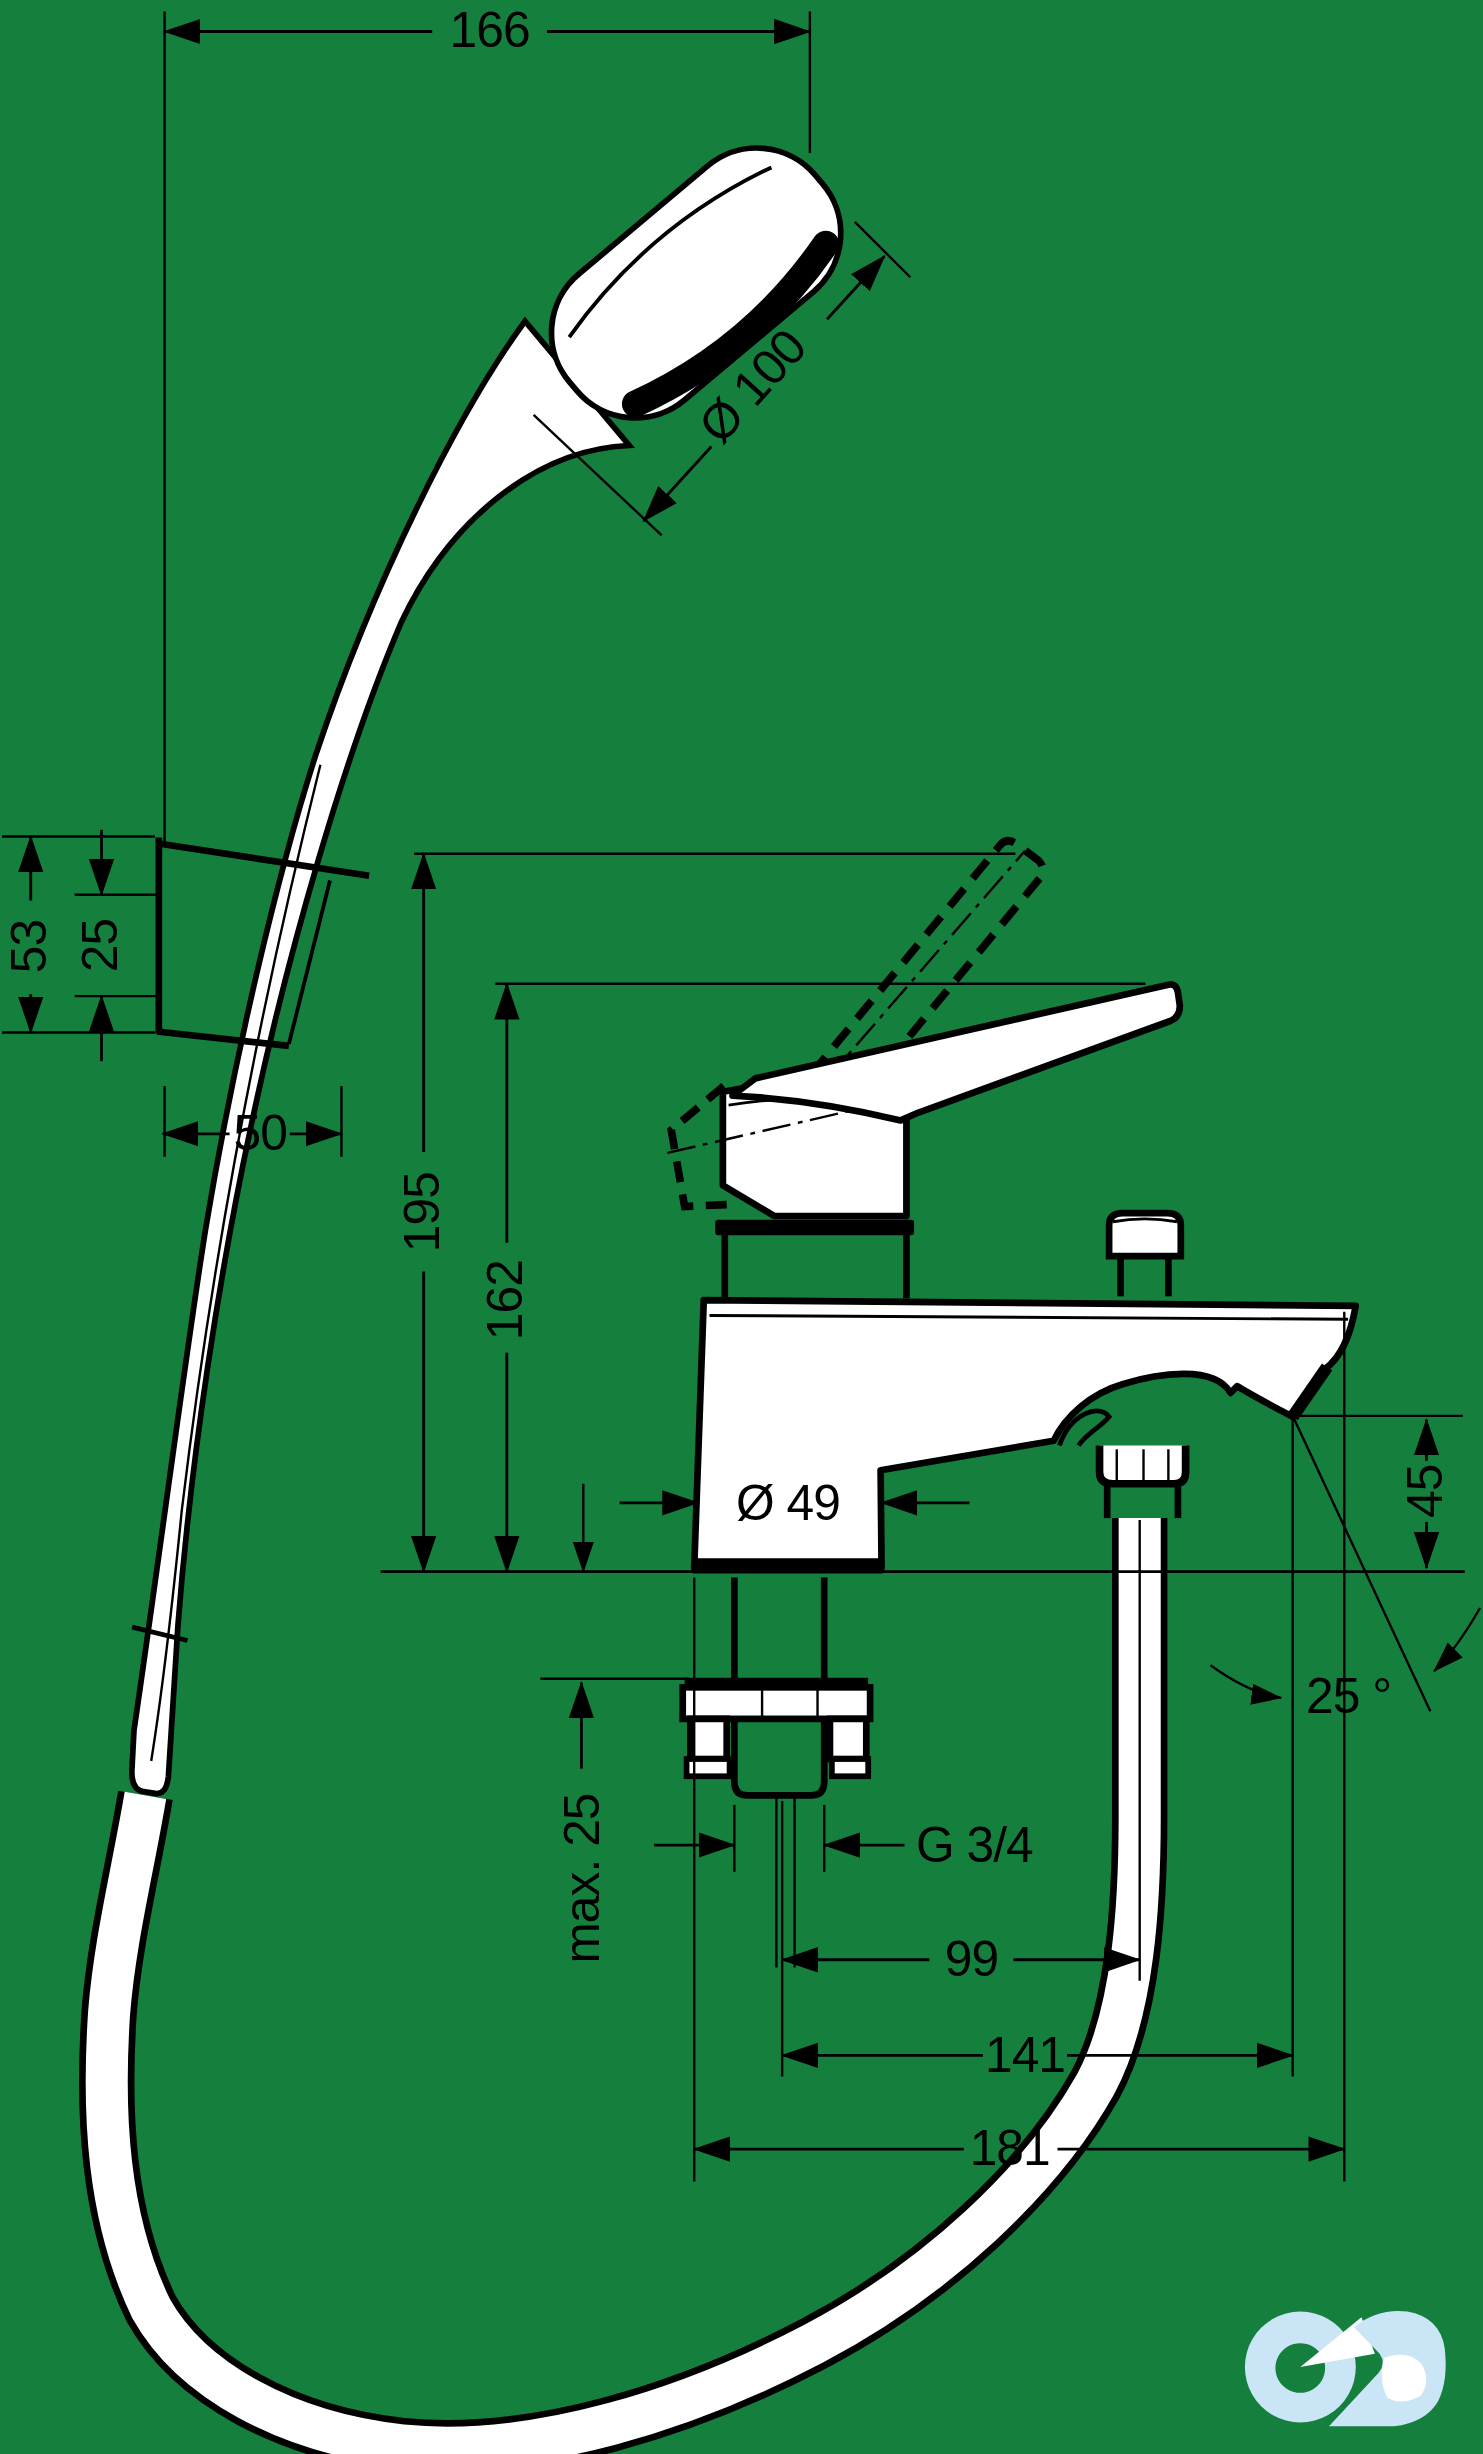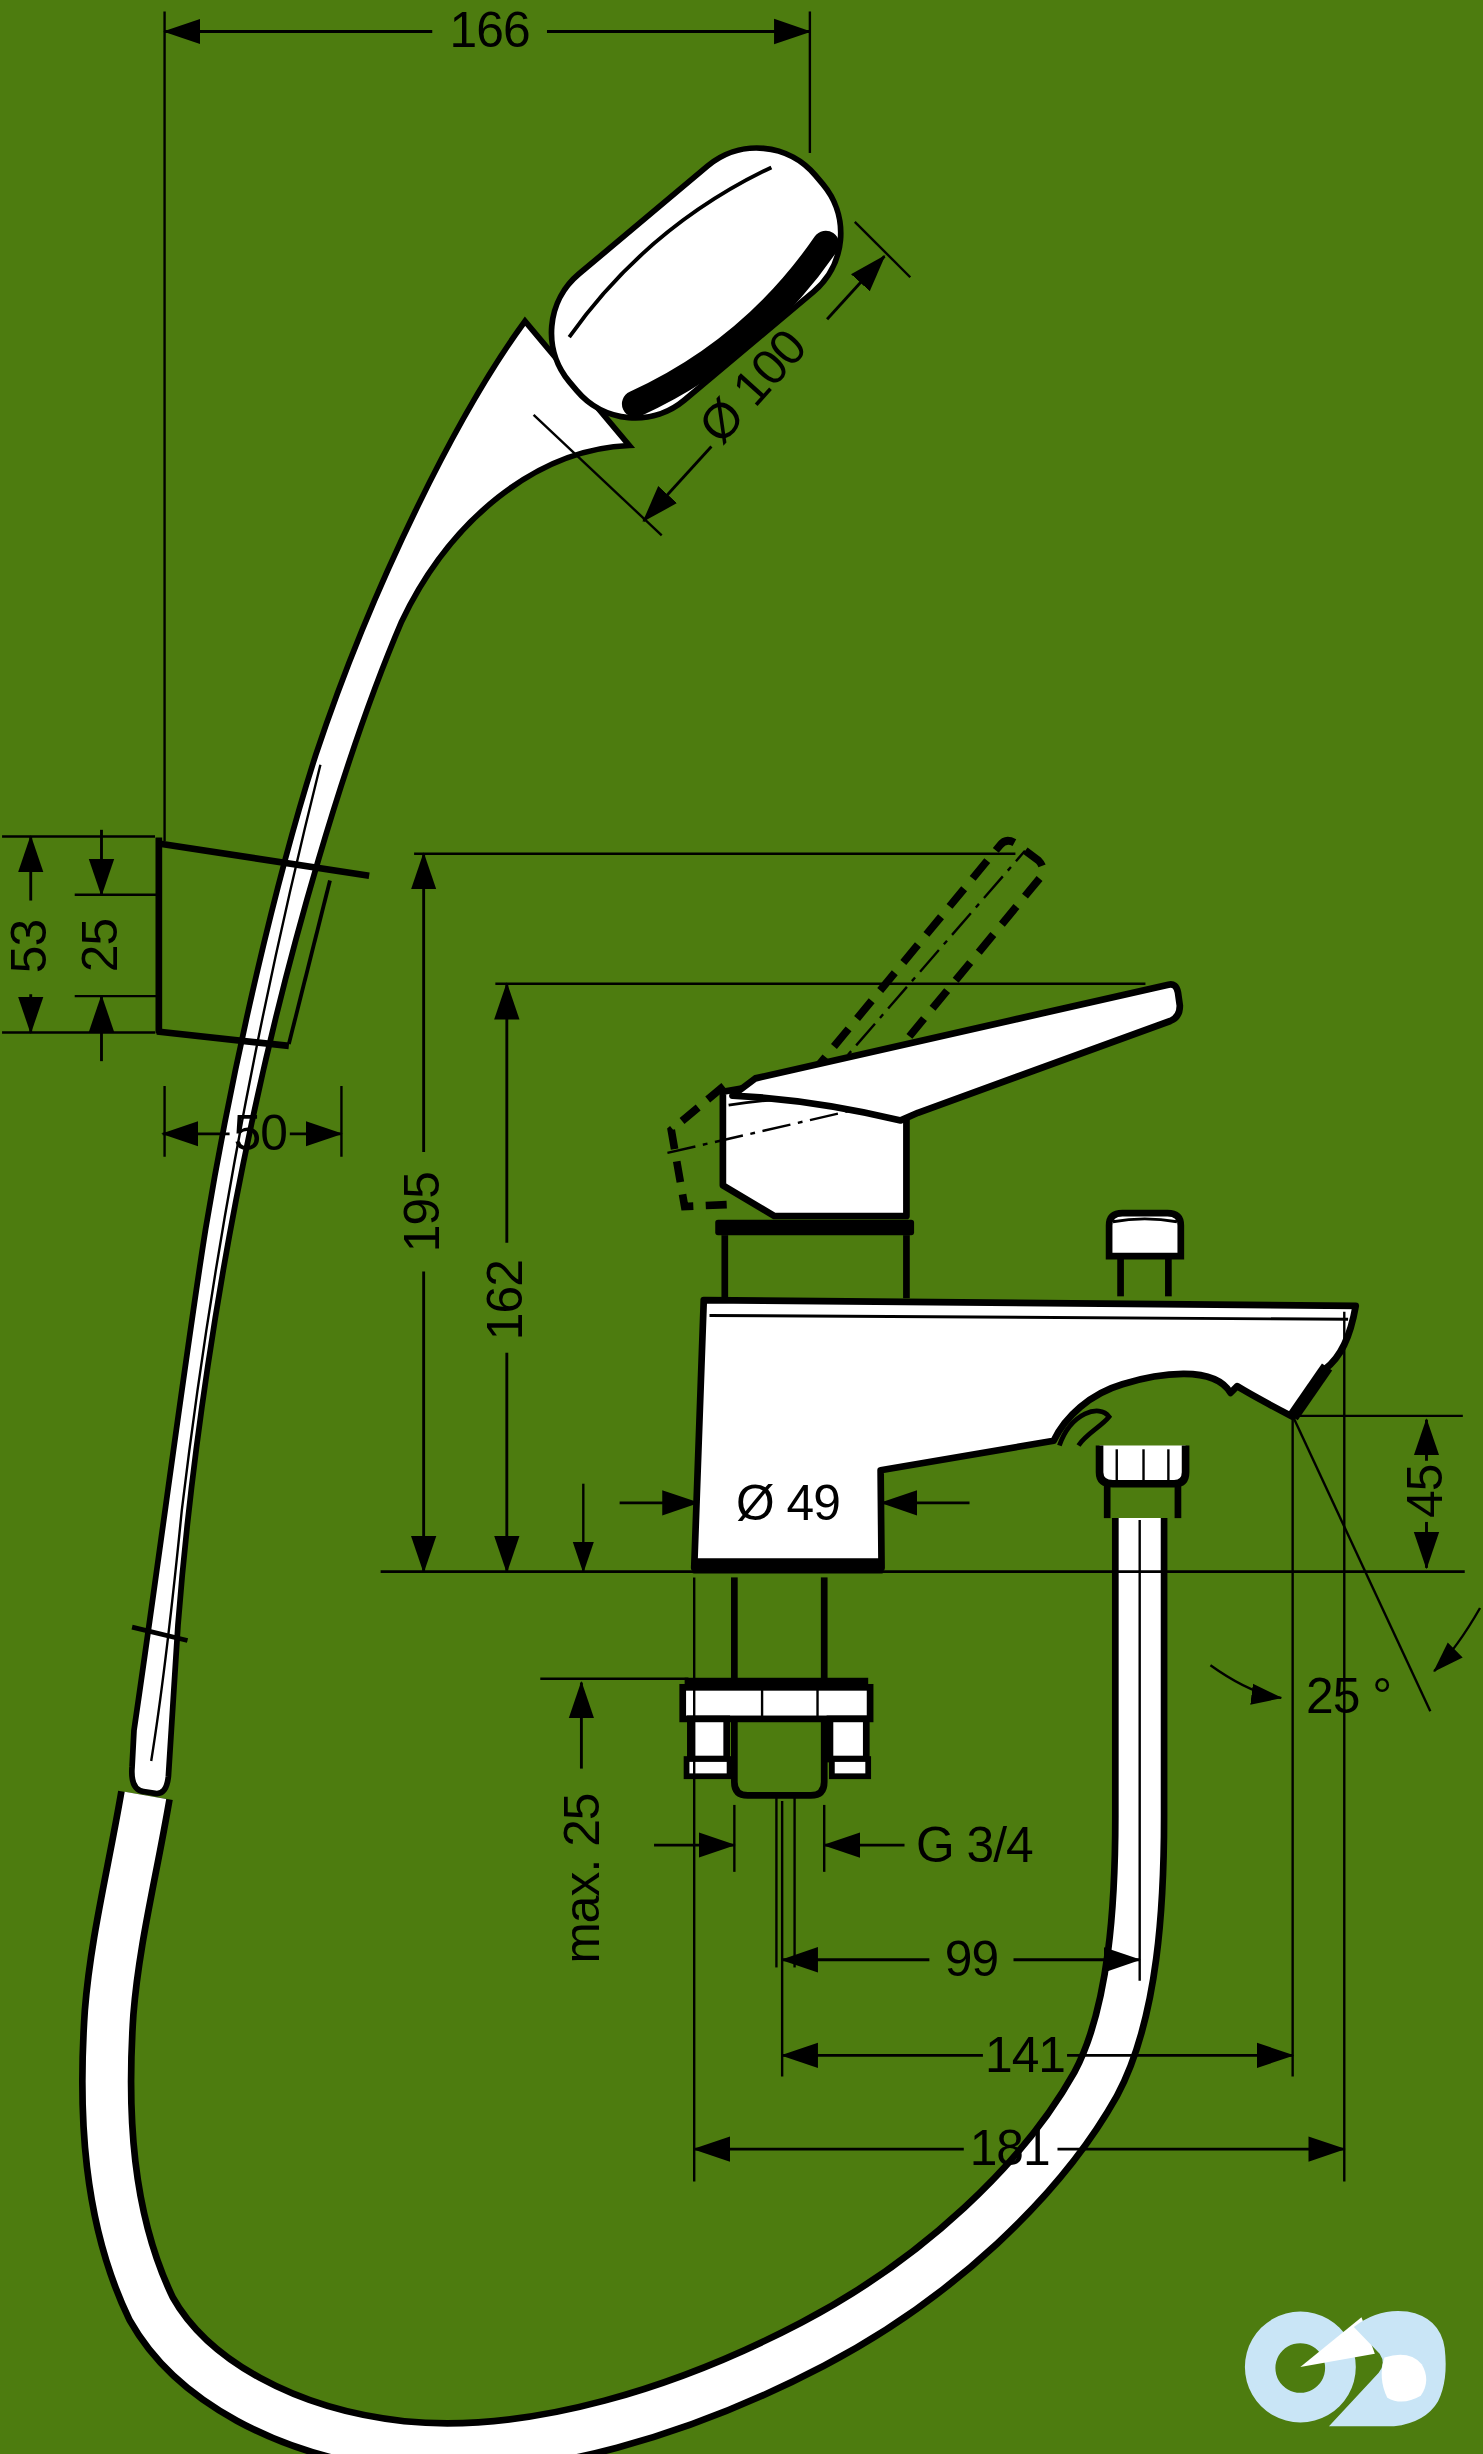--- a/index.html
+++ b/index.html
@@ -1,16 +1,16 @@
 <!DOCTYPE html>
 <html><head>
 <meta charset="utf-8">
 <style>
   html,body{margin:0;padding:0;background:#ffffff;}
-  #stage{position:relative;width:1484px;height:2455px;background:#4d7c0f;overflow:hidden;}
+  #stage{position:relative;width:1484px;height:2455px;background:#15803d;overflow:hidden;}
   svg{display:block;}
   svg text{font-family:"Liberation Sans",sans-serif;font-size:52px;fill:#000;letter-spacing:-1px;}
   .thin{stroke:#000;stroke-width:2.5;fill:none;}
   .dim{stroke:#000;stroke-width:3;fill:none;}
   .edge{stroke:#000;stroke-width:7;fill:none;}
   .edge4{stroke:#000;stroke-width:4;fill:none;}
   .white{fill:#ffffff;}
 </style>
 </head>
 <body>

